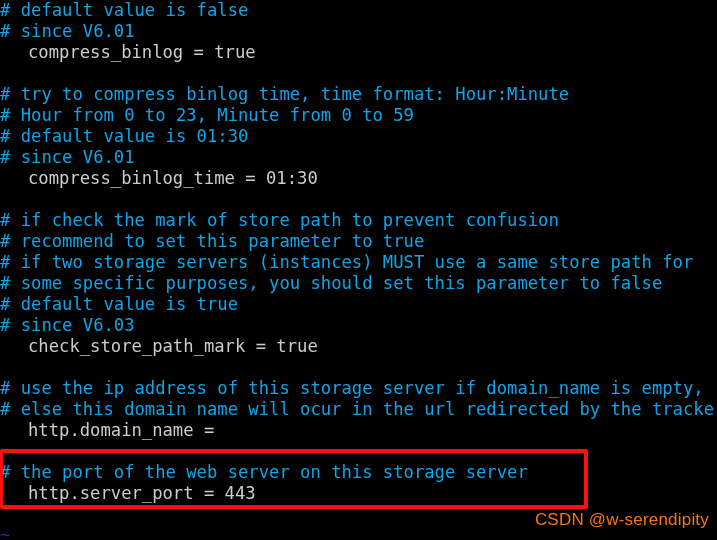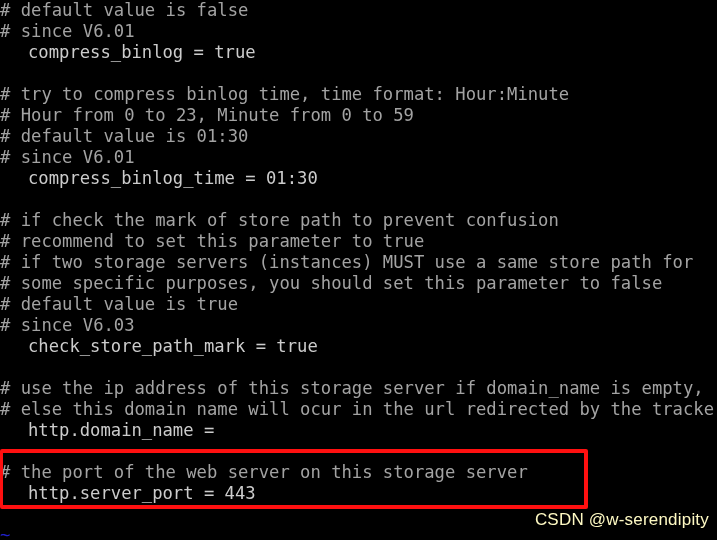--- a/index.html
+++ b/index.html
@@ -29,21 +29,21 @@
     line-height: 21px;
     font-size: 17.2px;
     letter-spacing: 0px;
     white-space: pre;
     overflow: hidden;
     color: #c5c5c5;
     padding-left: 0px;
     margin: 0;
   }
   .line.comment {
-    color: #a3a3a3;
+    color: #0ea5e9;
   }
   .line.code {
     color: #cccccc;
     padding-left: 28px;
   }
   .line.blank {
     color: #000000;
   }
   .line.tilde {
     color: #2020c8;
@@ -61,21 +61,21 @@
     pointer-events: none;
     border-radius: 2px;
   }
   #watermark {
     position: absolute;
     right: 8px;
     top: 509px;
     font-family: "Liberation Sans", "DejaVu Sans", sans-serif;
     font-size: 17px;
     line-height: 22px;
-    color: #fef9c3;
+    color: #f97316;
     letter-spacing: 0.2px;
     white-space: pre;
   }
 </style>
 </head>
 <body>
 
 <div id="screen">
 
   <div id="terminal"><div class="line comment"># default value is false</div><div class="line comment"># since V6.01</div><div class="line code">compress_binlog = true</div><div class="line blank"></div><div class="line comment"># try to compress binlog time, time format: Hour:Minute</div><div class="line comment"># Hour from 0 to 23, Minute from 0 to 59</div><div class="line comment"># default value is 01:30</div><div class="line comment"># since V6.01</div><div class="line code">compress_binlog_time = 01:30</div><div class="line blank"></div><div class="line comment"># if check the mark of store path to prevent confusion</div><div class="line comment"># recommend to set this parameter to true</div><div class="line comment"># if two storage servers (instances) MUST use a same store path for</div><div class="line comment"># some specific purposes, you should set this parameter to false</div><div class="line comment"># default value is true</div><div class="line comment"># since V6.03</div><div class="line code">check_store_path_mark = true</div><div class="line blank"></div><div class="line comment"># use the ip address of this storage server if domain_name is empty,</div><div class="line comment"># else this domain name will ocur in the url redirected by the tracker</div><div class="line code">http.domain_name =</div><div class="line blank"></div><div class="line comment"># the port of the web server on this storage server</div><div class="line code">http.server_port = 443</div><div class="line blank"></div><div class="line tilde">~</div></div>

